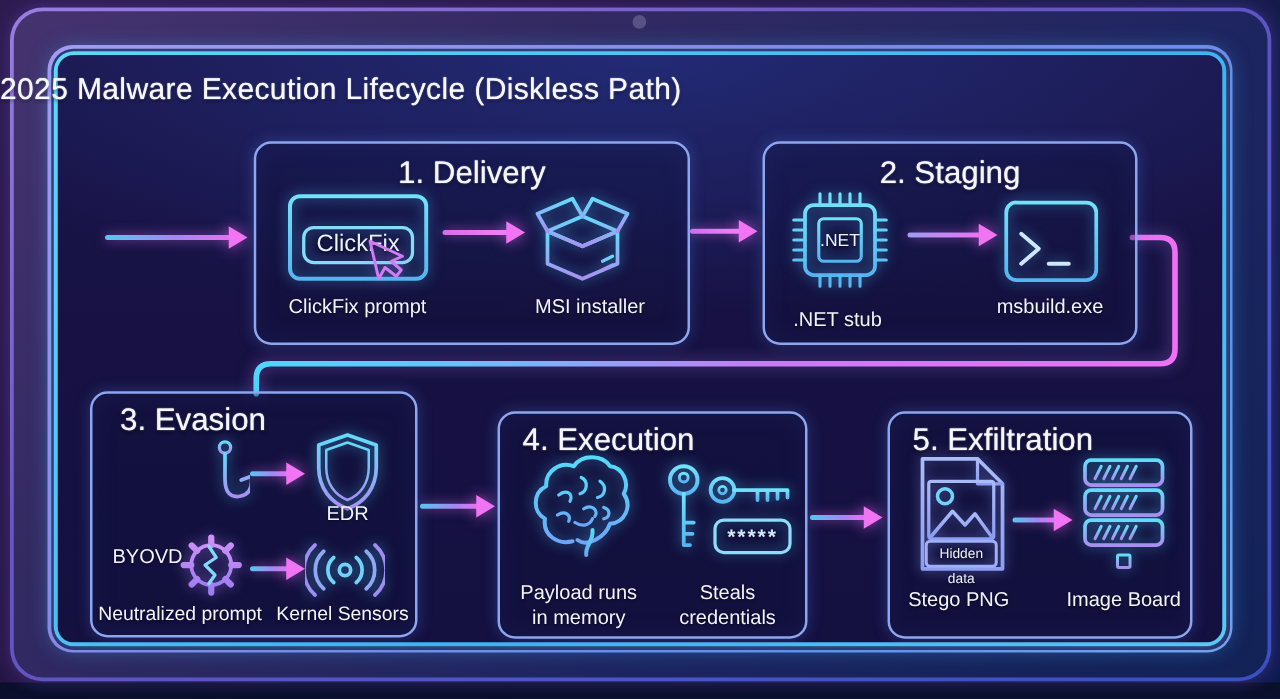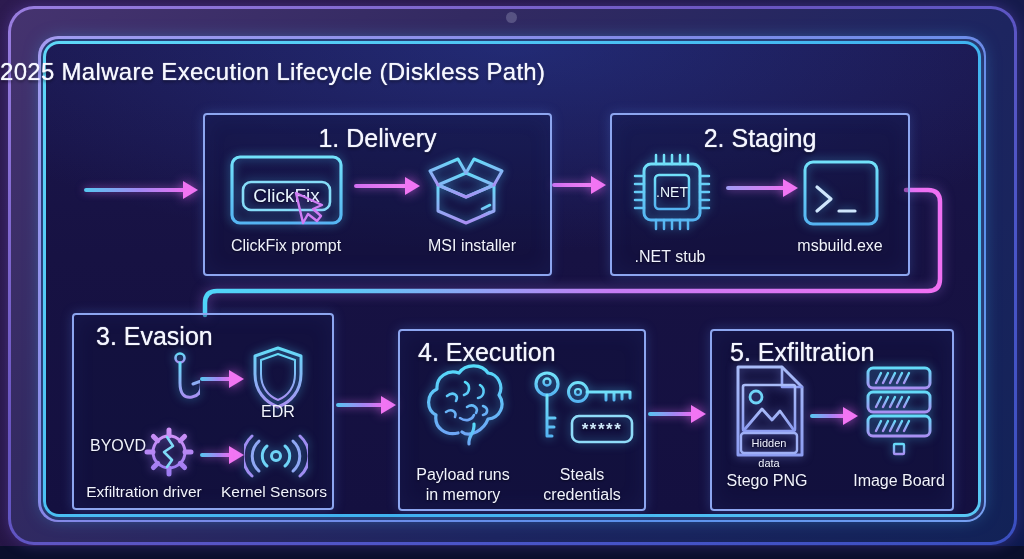--- a/index.html
+++ b/index.html
@@ -20,21 +20,21 @@
         background:linear-gradient(140deg,#5fd8f8,#3fb2f0 60%,#59c8f5);
         box-shadow:0 0 18px rgba(70,190,255,.5);}
   .panel{position:absolute;inset:3px;border-radius:13px;
         background:radial-gradient(120% 80% at 50% 0%,rgba(50,85,200,.33),rgba(0,0,0,0) 55%),
                    linear-gradient(180deg,#1b164c 0%,#171243 45%,#141040 100%);}
   .notch{position:absolute;left:506px;top:12px;width:11px;height:11px;border-radius:50%;
         background:rgba(160,160,195,.35);}
   .title{position:absolute;left:0;right:0;top:58px;text-align:left;font-size:24px;
         font-weight:500;letter-spacing:.3px;color:#f7f8ff;text-shadow:0 0 1px #dfe4ff,0 2px 3px rgba(0,0,0,.45);}
   
-  .stage-box{position:absolute;border:2px solid #8da6f0;border-radius:4px;
+  .stage-box{position:absolute;border:2px solid #8da6f0;border-radius:14px;
         background:rgba(14,16,58,.35);
         box-shadow:0 0 12px rgba(100,150,255,.25), inset 0 0 22px rgba(60,90,200,.10);}
   .stage-title{position:absolute;font-size:25px;font-weight:500;color:#f5f6ff;
         text-shadow:0 0 1px #e6e9ff,0 2px 3px rgba(0,0,0,.45);white-space:nowrap;}
   .stage-title.center{left:0;right:0;text-align:center;}
   .caption{position:absolute;font-size:16px;text-align:center;color:#f1f3fd;
         white-space:pre-line;line-height:1.22;text-shadow:0 1px 2px rgba(0,0,0,.5);}
   .small-label{position:absolute;text-align:center;color:#f1f3fd;white-space:pre-line;
         line-height:1.22;font-size:16px;text-shadow:0 1px 2px rgba(0,0,0,.5);}
   .icon{position:absolute;}
@@ -243,21 +243,21 @@
       <svg width="64" height="46" viewBox="0 0 64 46">
         <circle cx="32" cy="23" r="4.5" stroke="#6fd4f7" stroke-width="3"></circle>
         <path d="M23 13 A13 13 0 0 0 23 33" stroke="#6fd4f7" stroke-width="3"></path>
         <path d="M15 8 A20 20 0 0 0 15 38" stroke="#8fa8f4" stroke-width="3"></path>
         <path d="M8 3 A27 27 0 0 0 8 43" stroke="#9f8df2" stroke-width="3"></path>
         <path d="M41 13 A13 13 0 0 1 41 33" stroke="#6fd4f7" stroke-width="3"></path>
         <path d="M49 8 A20 20 0 0 1 49 38" stroke="#8fa8f4" stroke-width="3"></path>
         <path d="M56 3 A27 27 0 0 1 56 43" stroke="#9f8df2" stroke-width="3"></path>
       </svg>
     </div>
-    <div class="caption" style="left:0px;top:168px;width:140px;font-size:15.5px;">Exfiltration driver</div>
+    <div class="caption" style="left:0px;top:168px;width:140px;font-size:15.5px;">Neutralized prompt</div>
     <div class="caption" style="left:130px;top:168px;width:140px;font-size:15.5px;">Kernel Sensors</div>
   </div>
 
   <div class="stage-box" style="left:398px;top:329px;width:244px;height:178px;">
     <div class="stage-title" style="left:18px;top:7px;">4. Execution</div>
 
     <div class="icon glow-c" style="left:20px;top:29px;">
       <svg width="86" height="92" viewBox="0 0 86 92">
         <path d="M38 73 C26 76 14 68 16 55 C6 50 6 34 17 29 C16 17 28 9 39 13 C46 3 62 4 68 13 C78 14 84 26 79 35 C86 45 80 58 68 59 C64 70 50 78 42 72" stroke="url(#gb)" stroke-width="3.2"></path>
         <path d="M54 64 C55 73 48 76 49 84" stroke="url(#gb)" stroke-width="3.2"></path>

